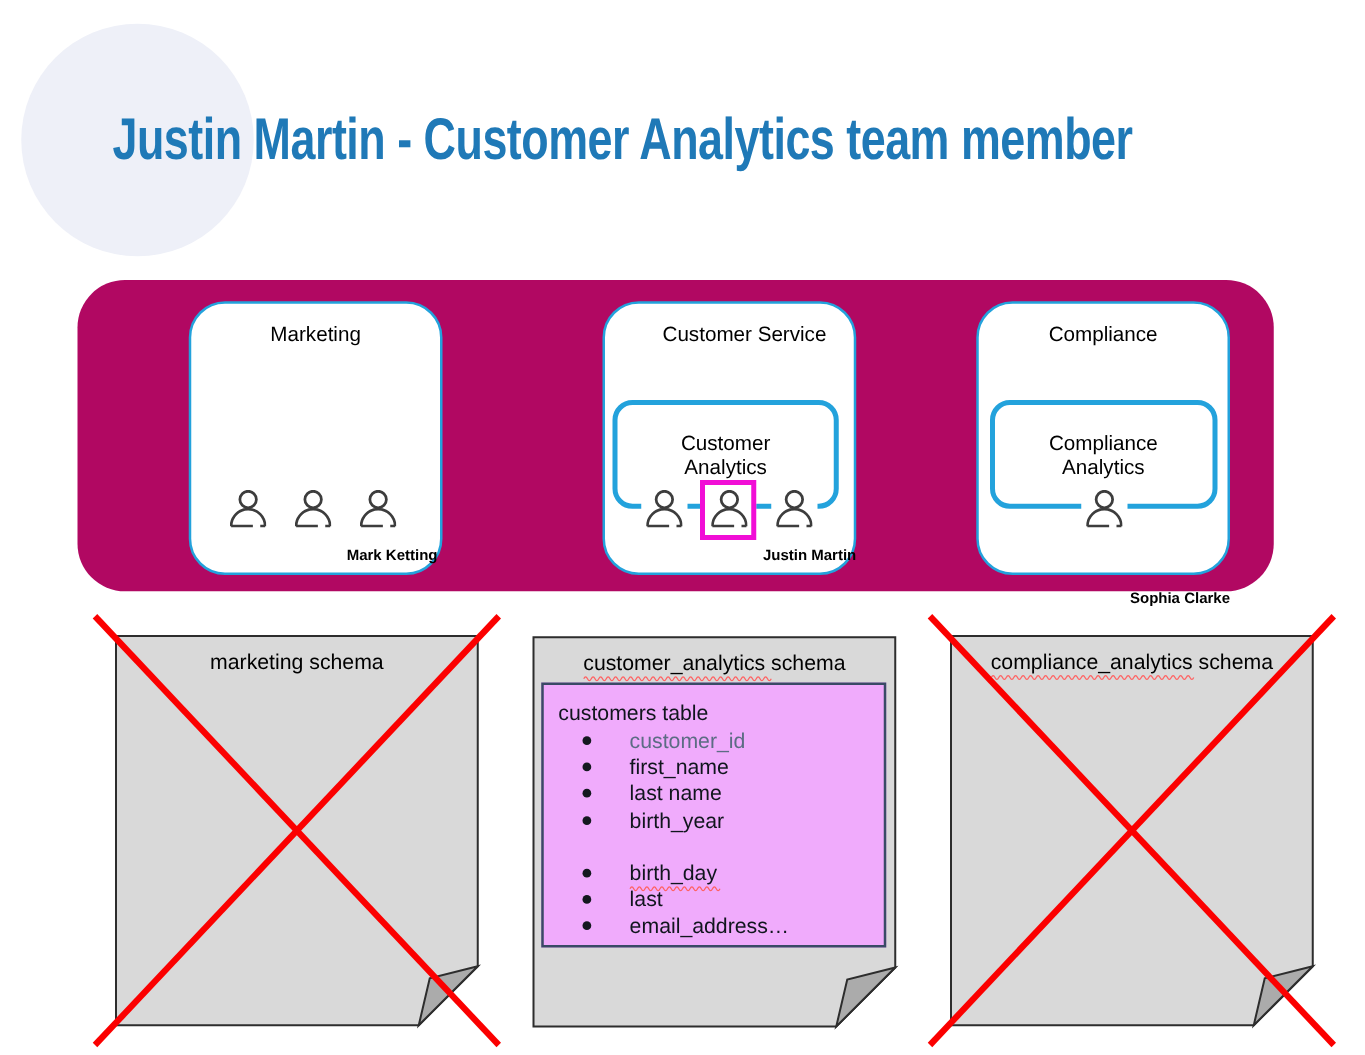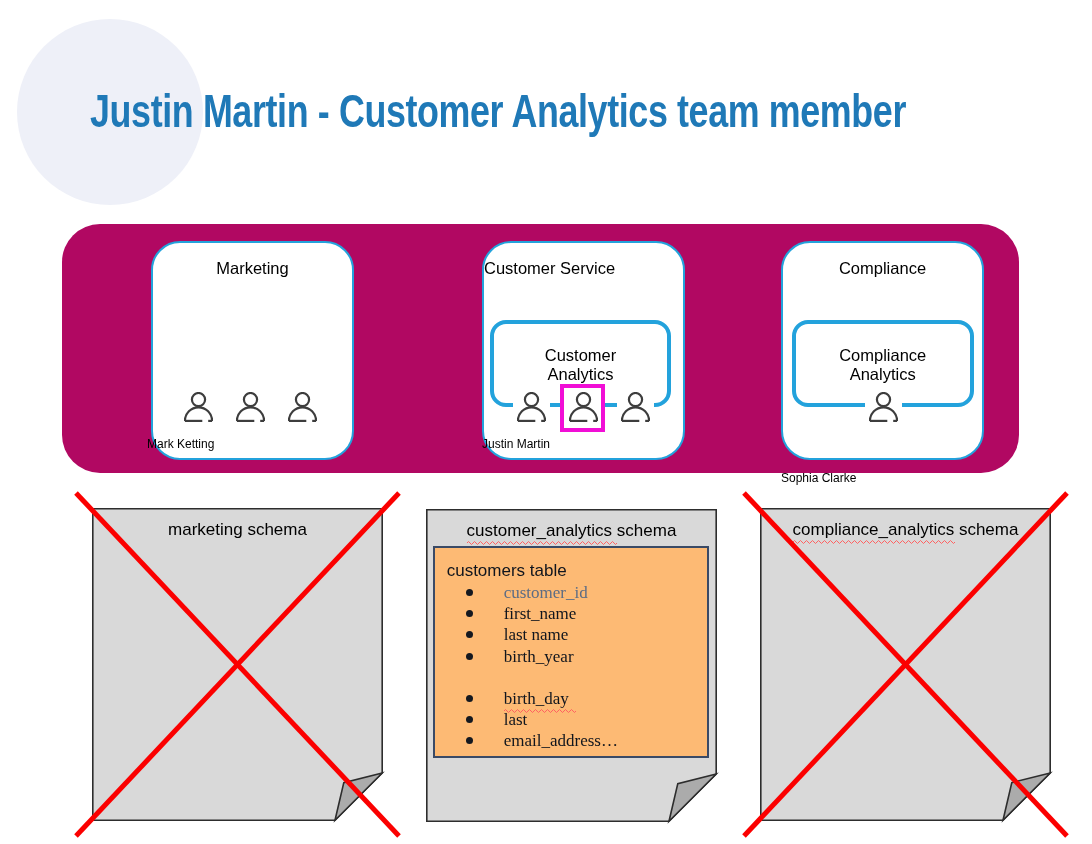--- a/index.html
+++ b/index.html
@@ -15,55 +15,55 @@
   #band{position:absolute;left:62px;top:224px;width:957px;height:249px;border-radius:38px;
         background:var(--magenta);}
   .card{position:absolute;top:241px;width:203px;height:219px;background:#fff;
         border:2px solid var(--cyan);border-radius:29px;box-sizing:border-box;}
   #card-marketing{left:151px;}
   #card-customer-service{left:482px;}
   #card-compliance{left:781px;}
   .card-title{position:absolute;top:258px;font-size:16.5px;line-height:20px;color:#000;}
   .card-title.centered{text-align:center;}
   #title-marketing{left:151px;width:203px;}
-  #title-customer-service{left:484px;}
+  #title-customer-service{left:530px;}
   #title-compliance{left:781px;width:203px;}
   .subteam{position:absolute;top:320px;height:86.5px;box-sizing:border-box;
            border:4.5px solid var(--cyan);border-radius:16px;
            display:flex;align-items:center;justify-content:center;}
   #subteam-ca{left:490px;width:181px;}
   #subteam-comp{left:791.7px;width:182px;}
   .subteam-label{font-size:16.5px;line-height:19.3px;color:#000;text-align:center;width:112px;
                  padding-top:3.5px;}
   .icon-pad{position:absolute;top:389px;width:37px;height:34px;background:#fff;}
   .person{position:absolute;top:392px;width:29px;height:30px;}
   .member-name{position:absolute;top:437px;font-size:12px;line-height:14px;color:#000;
-               text-align:left;}
+               text-align:right;font-weight:bold;}
   #name-marketing{left:147px;width:203px;}
   #name-cs{left:482px;width:203px;}
   #name-compliance{left:781px;width:203px;margin-top:34px;}
   #highlight-square{position:absolute;left:560px;top:384px;width:45px;height:48px;
                     box-sizing:border-box;border:4.5px solid var(--highlight);background:#fff;}
   
   .note{position:absolute;width:291px;height:313px;}
   #note-marketing{left:92px;top:508px;}
   #note-ca{left:426px;top:509px;}
   #note-compliance{left:760px;top:508px;}
   .note-shape{position:absolute;left:0;top:0;overflow:visible;}
   .note-title{position:absolute;left:0;top:12px;width:100%;text-align:center;
               font-size:17px;line-height:20px;color:#000;white-space:pre;}
-  .schema-box{position:absolute;left:6.7px;top:37px;width:276px;height:212px;background:#fdba74;
+  .schema-box{position:absolute;left:6.7px;top:37px;width:276px;height:212px;background:#f0abfc;
               border:2px solid var(--boxborder);box-sizing:border-box;}
   .schema-box-title{position:absolute;left:12px;top:12px;font-size:17px;line-height:21px;
                     color:var(--listtext);}
   .schema-row{position:absolute;left:0;width:100%;height:21.2px;}
   .schema-bullet{position:absolute;left:31.5px;top:7.1px;width:7px;height:7px;border-radius:50%;
                  background:#14181f;}
   .schema-item{position:absolute;left:69px;top:0;font-size:17px;line-height:21.2px;
-               color:var(--listtext);font-family:Liberation Serif, serif;}
+               color:var(--listtext);}
   .cross{position:absolute;left:-17px;top:-16px;overflow:visible;}
   .sq-host{position:relative;display:inline-block;}
   .squiggle-svg{position:absolute;left:0;bottom:-3px;height:4px;overflow:visible;}
 </style>
 <style>
   .icon-stroke{stroke:var(--icon);stroke-width:2.2;fill:none;}
   .note-stroke{stroke:var(--notestroke);stroke-width:1.6;}
   #note-sym polygon:first-child{fill:var(--notefill);}
   #note-sym polygon:last-child{fill:var(--noteflap);}
   .red-line{stroke:var(--red);stroke-width:5;}

